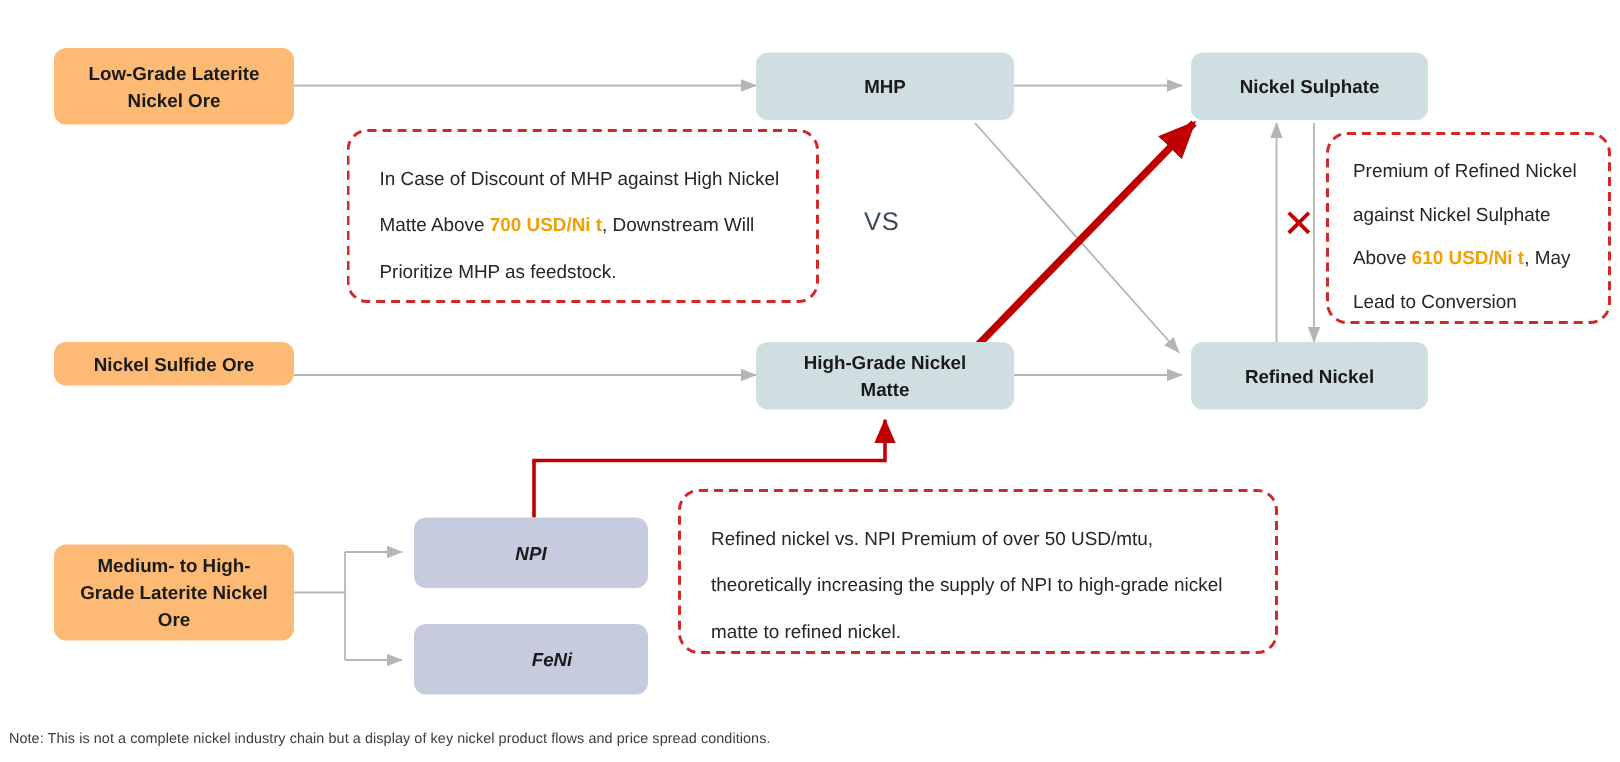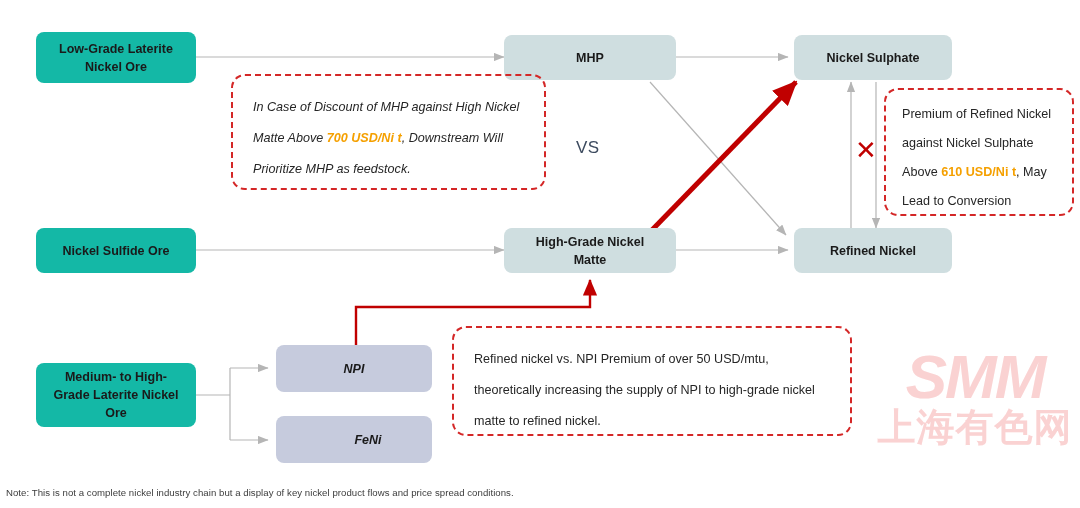--- a/index.html
+++ b/index.html
@@ -63,21 +63,21 @@
     display: flex;
     align-items: center;
     justify-content: center;
     text-align: center;
     font-weight: bold;
     font-size: 12.5px;
     line-height: 18px;
     color: #1a1a1a;
     padding: 4px 8px;
   }
-  .node.ore      { background: #14b8a6; }
+  .node.ore      { background: #fdba74; }
   .node.product  { background: #cfdee0; }
   .node.alloy    { background: #c6cbdd; font-style: italic; }
 
   
   .callout {
     position: absolute;
     box-sizing: border-box;
     border: 2px dashed #d42727;
     border-radius: 14px;
     background: transparent;
@@ -120,24 +120,20 @@
     line-height: 14px;
     color: #3c3c3c;
     letter-spacing: 0.05px;
   }
 </style>
 </head>
 <body>
 
 <div id="canvas">
 
-  <div class="watermark">
-    <div class="wm-smm">SMM</div>
-    <div class="wm-cn">上海有色网</div>
-  </div>
 
   <svg id="edges" viewBox="0 0 1080 508">
     <defs>
       <marker id="ahGray" markerWidth="9" markerHeight="7" refX="8.5" refY="3.5" orient="auto">
         <path d="M0,0 L9,3.5 L0,7 z" fill="#b5b5b5"></path>
       </marker>
       <marker id="ahRed" markerWidth="7" markerHeight="6" refX="6.5" refY="3" orient="auto">
         <path d="M0,0 L7,3 L0,6 z" fill="#c00000"></path>
       </marker>
       <marker id="ahRedBig" markerWidth="5" markerHeight="4.4" refX="4.6" refY="2.2" orient="auto">
@@ -175,21 +171,21 @@
   </div>
 
   <div class="node product" style="left:794px; top:35px; width:158px; height:45px;">
     <span style="white-space:pre-line;">Nickel Sulphate</span>
   </div>
 
   <div class="node product" style="left:504px; top:35px; width:172px; height:45px;">
     <span style="white-space:pre-line;">MHP</span>
   </div>
 
-  <div class="node ore" style="left:36px; top:228px; width:160px; height:45px;">
+  <div class="node ore" style="left:36px; top:228px; width:160px; height:29px;">
     <span style="white-space:pre-line;">Nickel Sulfide Ore</span>
   </div>
 
   <div class="node product" style="left:504px; top:228px; width:172px; height:45px;">
     <span style="white-space:pre-line;">High-Grade Nickel
 Matte</span>
   </div>
 
   <div class="node product" style="left:794px; top:228px; width:158px; height:45px;">
     <span style="white-space:pre-line;">Refined Nickel</span>
@@ -206,21 +202,21 @@
   </div>
 
   <div class="node alloy" style="left:276px; top:416px; width:156px; height:47px;">
     <span style="white-space:pre-line;margin-left:28px;">FeNi</span>
   </div>
 
   <div class="vs-label" style="left:576px; top:138px;">VS</div>
 
   <div class="red-x" style="left:855px; top:137px;">✕</div>
 
-  <div class="callout" style="left:231px; top:74px; width:315px; height:116px;font-style:italic;">
+  <div class="callout" style="left:231px; top:86px; width:315px; height:116px;">
     <span>In Case of Discount of MHP against High Nickel Matte Above </span><span class="hl">700 USD/Ni t</span><span>, Downstream Will Prioritize MHP as feedstock.</span>
   </div>
 
   <div class="callout tight" style="left:884px; top:88px; width:190px; height:128px; padding:10px 16px;">
     <span>Premium of Refined Nickel against Nickel Sulphate Above </span><span class="hl">610 USD/Ni t</span><span>, May Lead to Conversion</span>
   </div>
 
   <div class="callout" style="left:452px; top:326px; width:400px; height:110px;">
     <span>Refined nickel vs. NPI Premium of over 50 USD/mtu, theoretically increasing the supply of NPI to high-grade nickel matte to refined nickel.</span>
   </div>

